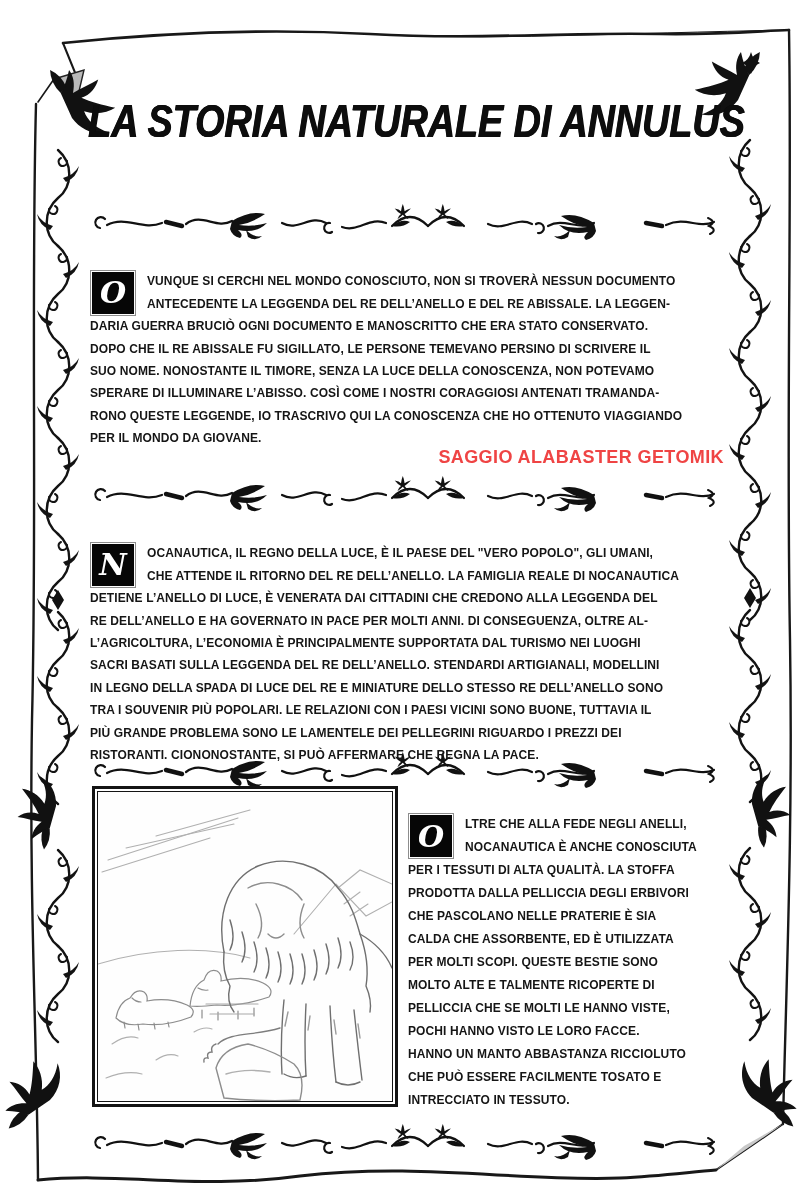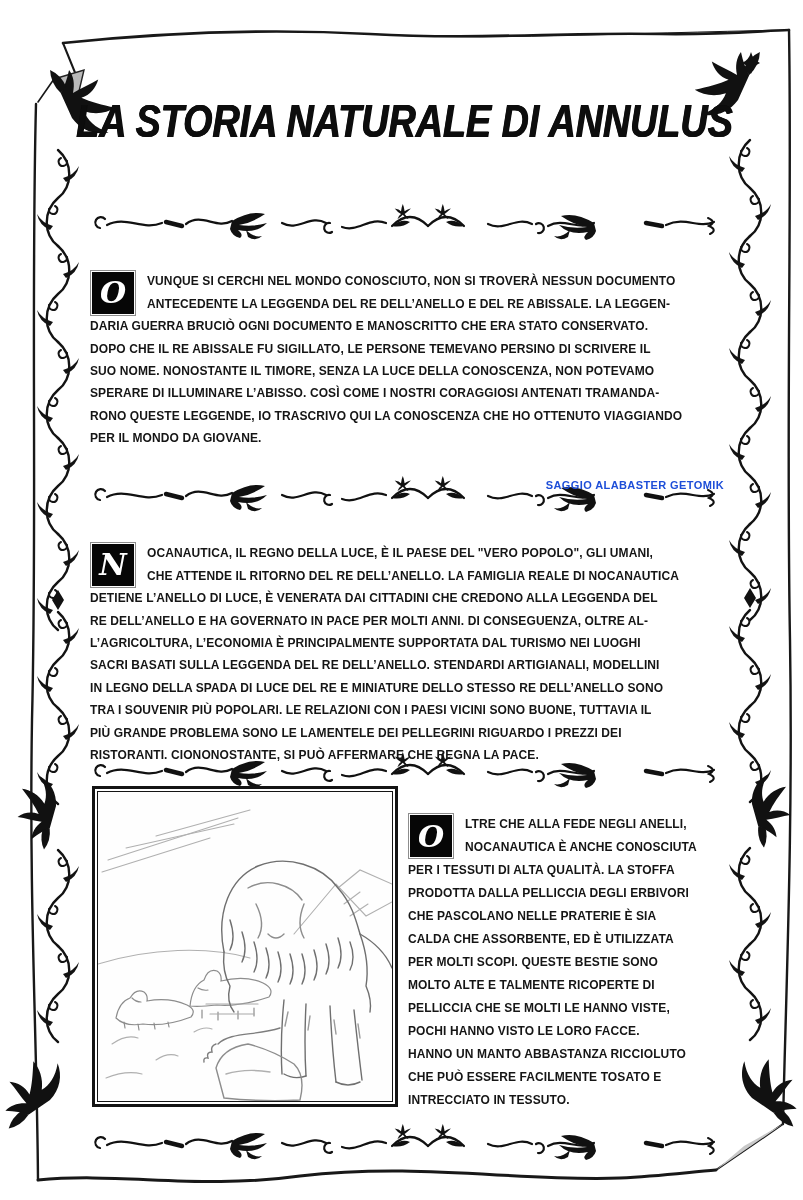--- a/index.html
+++ b/index.html
@@ -1,31 +1,31 @@
 <!DOCTYPE html>
 <html><head>
 <meta charset="utf-8">
 <style>
   html,body{margin:0;padding:0;background:#ffffff;}
   #page{position:relative;width:803px;height:1200px;background:#ffffff;overflow:hidden;
         font-family:"Liberation Sans",sans-serif;color:#181818;}
   .frame-svg{position:absolute;left:0;top:0;width:803px;height:1200px;pointer-events:none;}
-  .title-wrap{position:absolute;left:4px;top:94px;width:673px;text-align:right;}
+  .title-wrap{position:absolute;left:16px;top:94px;width:673px;text-align:right;}
   .title{display:inline-block;font-family:"Liberation Sans",sans-serif;font-weight:bold;font-style:italic;
          font-size:46px;letter-spacing:0px;transform:scaleX(0.82);transform-origin:center;
          color:#0d0d0d;text-shadow:0.8px 0 #0d0d0d,-0.3px 0 #0d0d0d;white-space:nowrap;}
   .para{position:absolute;font-size:12px;font-weight:bold;letter-spacing:0.1px;
         line-height:22.4px;white-space:pre-line;color:#151515;}
   .para-wide{left:90px;width:646px;}
   .dropcap{float:left;width:42px;height:42px;margin:2px 13px 0 2px;background:#060606;
            color:#ffffff;display:flex;align-items:center;justify-content:center;
            font-style:italic;font-weight:bold;font-size:30px;font-family:"DejaVu Serif",serif;
            outline:1px solid #8d8d8d;outline-offset:1px;}
   .signature{position:absolute;left:90px;top:447px;width:634px;text-align:right;
-             font-size:11px;font-weight:bold;letter-spacing:0.4px;color:#1d4ed8;margin-top:32px;}
+             font-size:18px;font-weight:bold;letter-spacing:0.4px;color:#ef4444;}
   .illus-outer{position:absolute;left:92px;top:786px;border:3px solid #141414;padding:2px;background:#fff;}
   .illus-inner{border:1px solid #141414;width:294px;height:309px;overflow:hidden;background:#fefefe;}
   .para3{left:408px;top:790px;width:322px;line-height:23px;}
 </style>
 </head>
 <body>
 
 <div id="page">
 
   <svg class="frame-svg" viewBox="0 0 803 1200" xmlns="http://www.w3.org/2000/svg">

